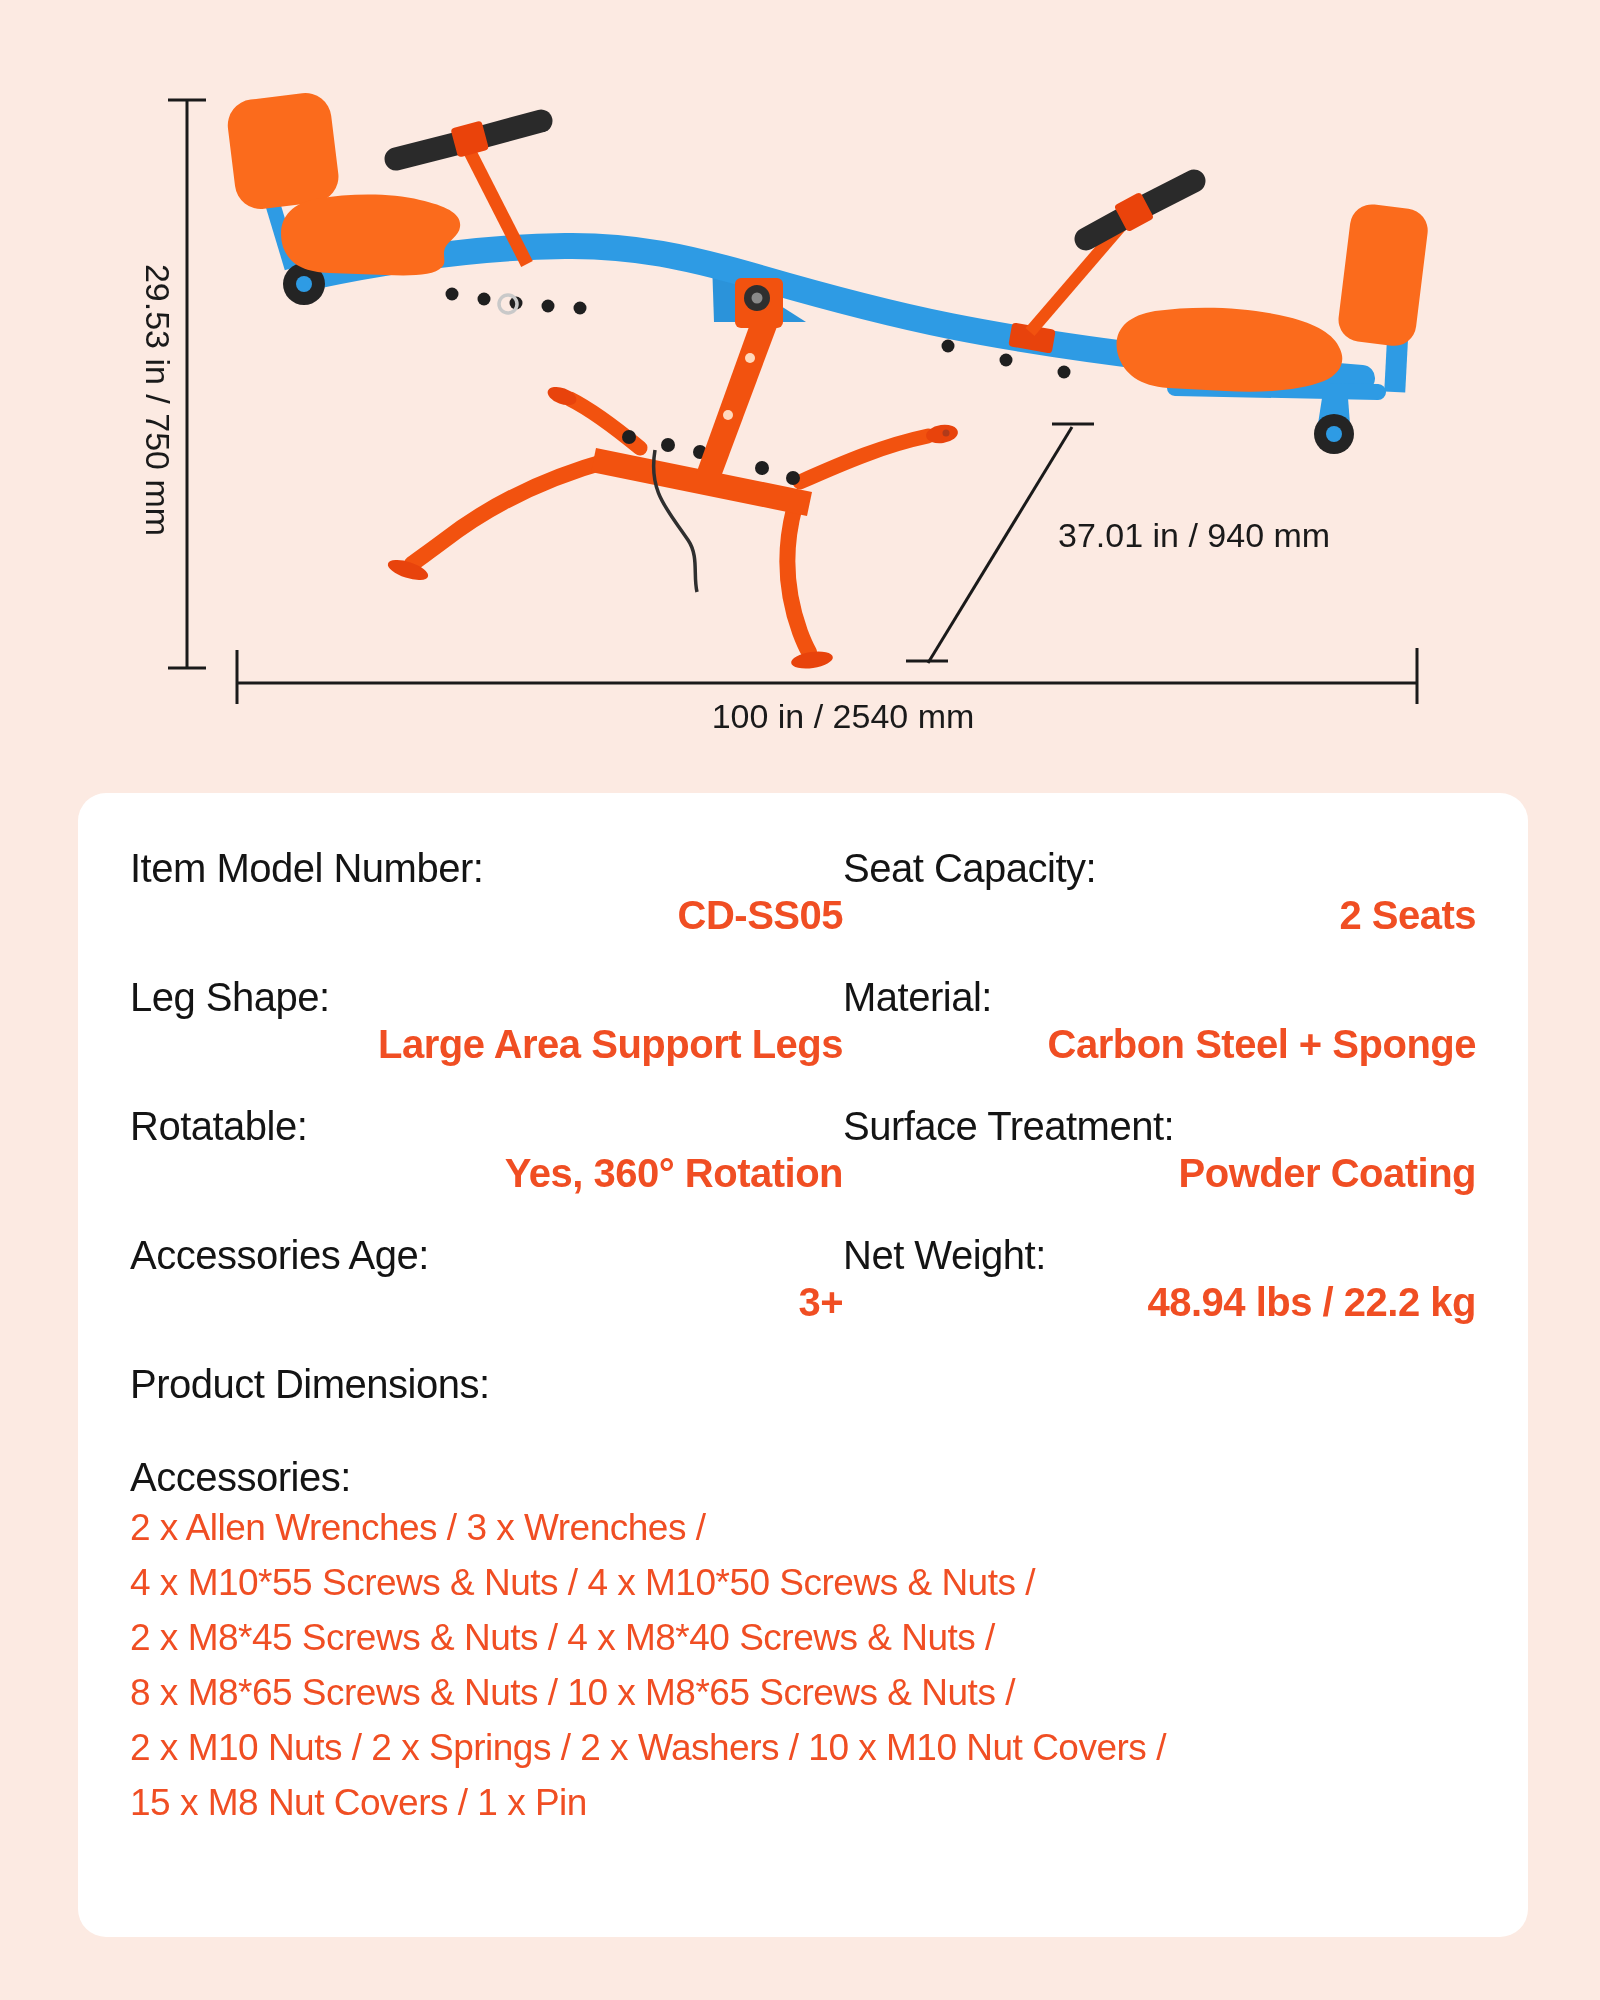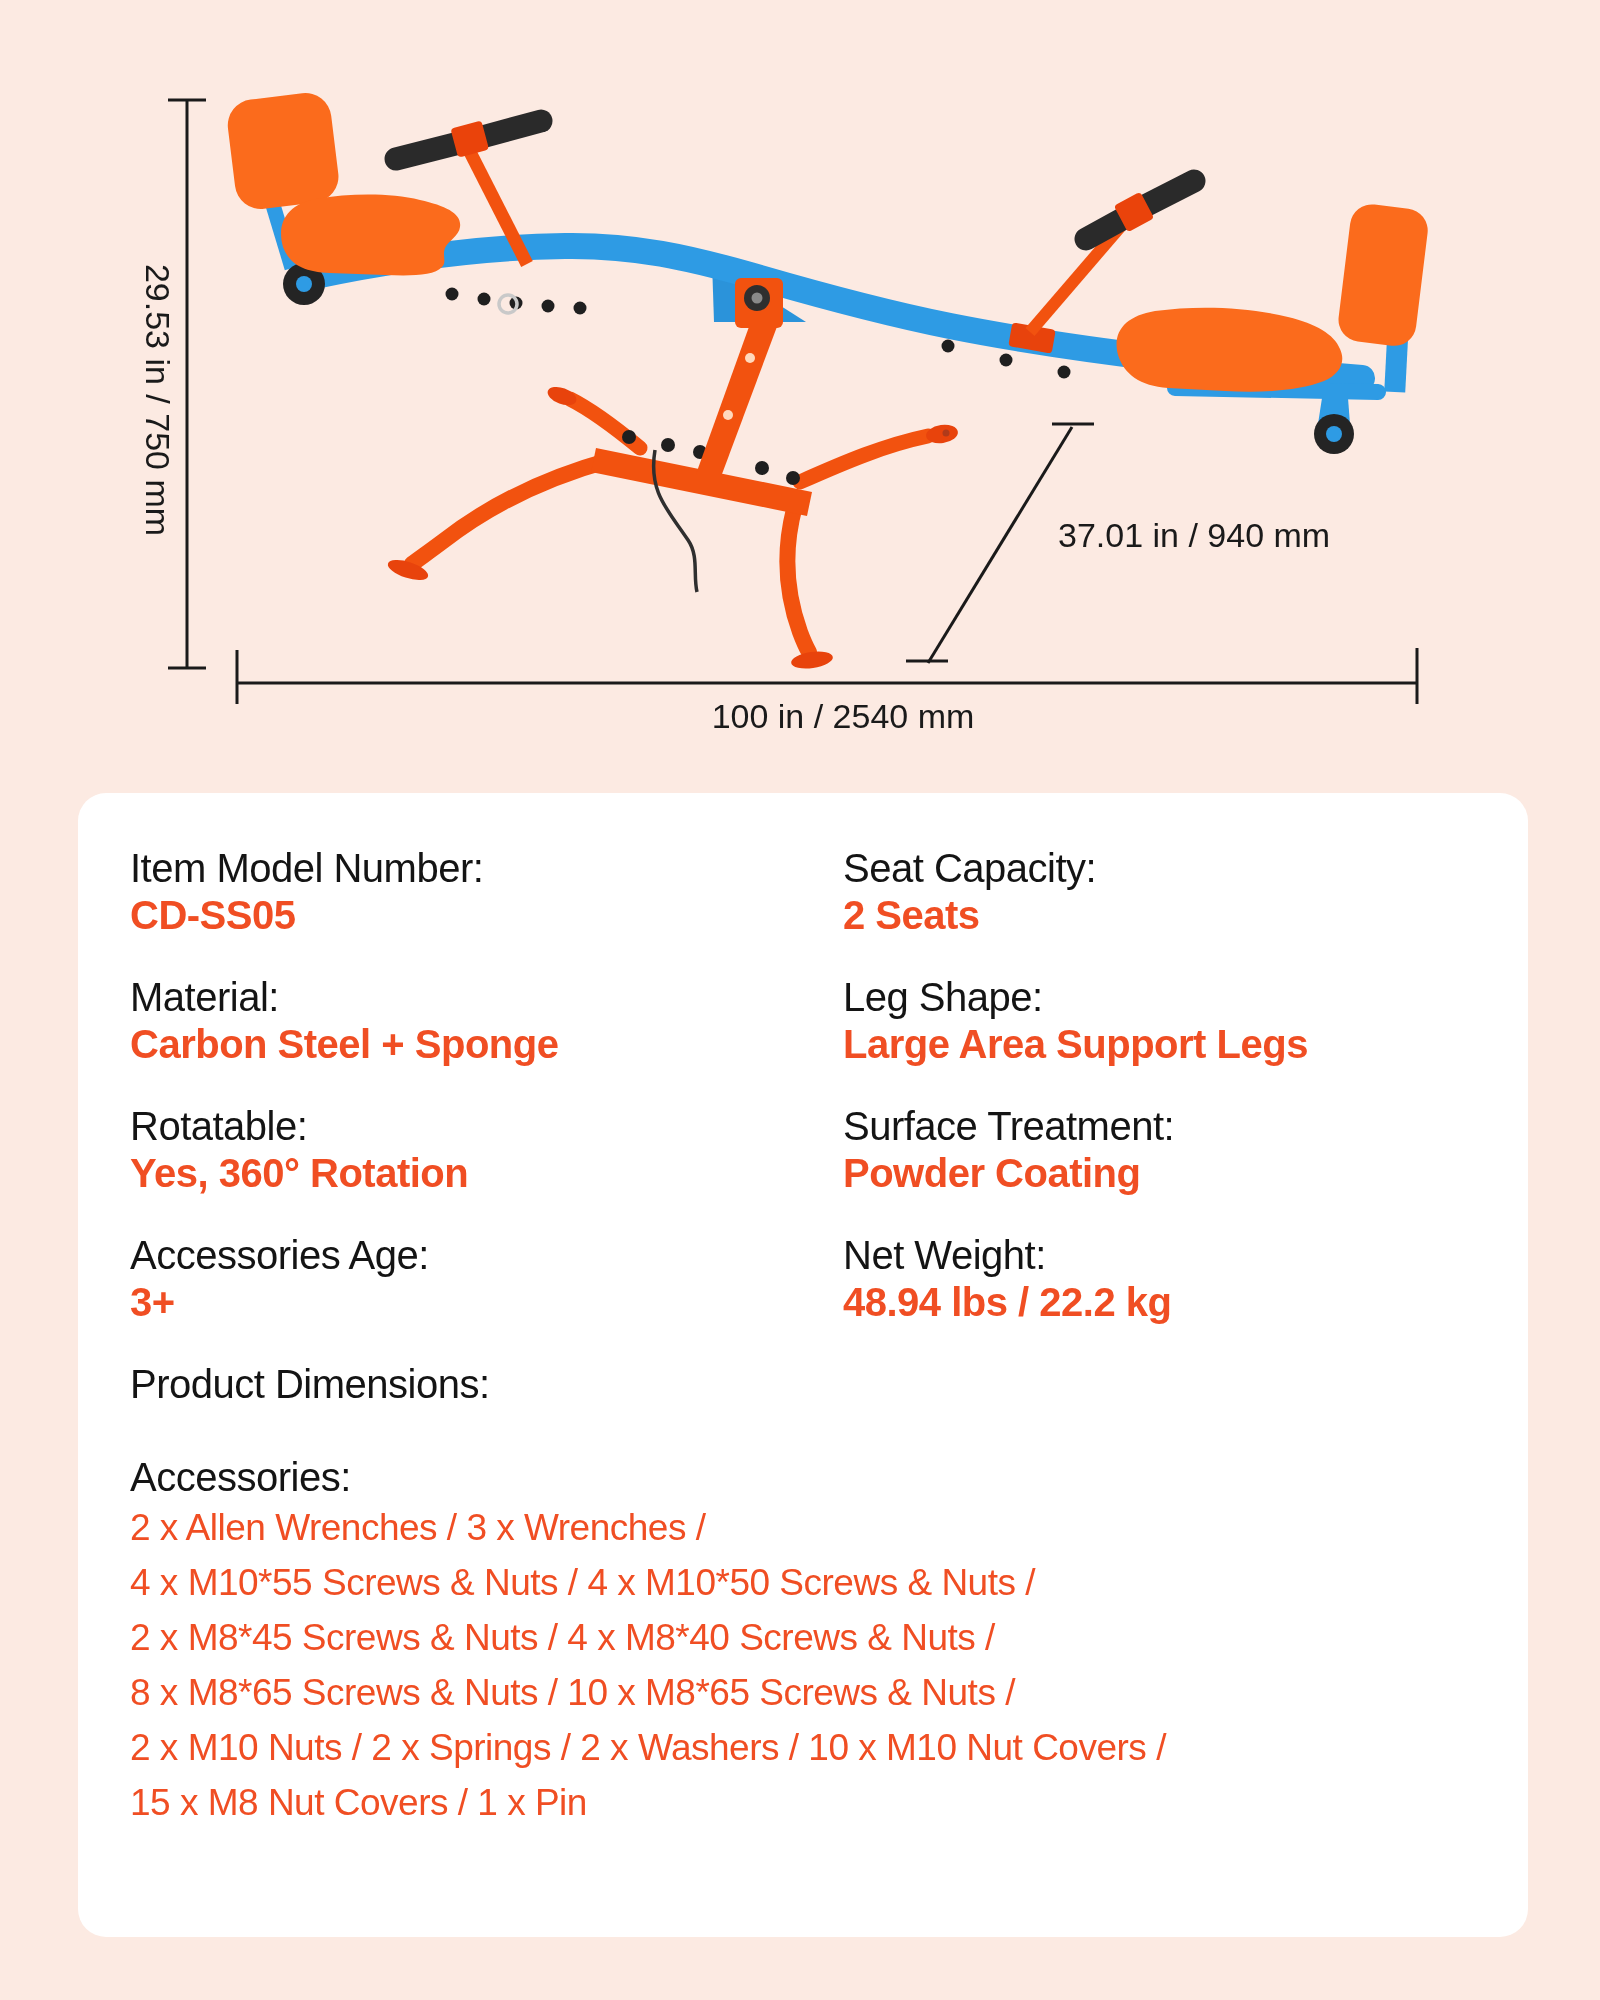--- a/index.html
+++ b/index.html
@@ -54,20 +54,21 @@
     color:var(--ink);
     font-weight:400;
     letter-spacing:-0.5px;
   }
   .spec-value{
     font-size:40px;
     line-height:48px;
     color:var(--accent);
     font-weight:700;
     letter-spacing:-0.5px;
+    text-align:right;
   }
   .accessories{margin-top:12px;}
   .acc-line{
     font-size:37px;
     line-height:55px;
     color:var(--accent);
     font-weight:400;
     letter-spacing:-0.5px;
   }
 </style>
@@ -194,26 +195,26 @@
 
       <div class="spec">
         <div class="spec-label">Item Model Number:</div>
         <div class="spec-value">CD-SS05</div>
       </div>
       <div class="spec">
         <div class="spec-label">Seat Capacity:</div>
         <div class="spec-value">2 Seats</div>
       </div>
       <div class="spec">
+        <div class="spec-label">Leg Shape:</div>
+        <div class="spec-value">Large Area Support Legs</div>
+      </div>
+      <div class="spec">
         <div class="spec-label">Material:</div>
         <div class="spec-value">Carbon Steel + Sponge</div>
-      </div>
-      <div class="spec">
-        <div class="spec-label">Leg Shape:</div>
-        <div class="spec-value">Large Area Support Legs</div>
       </div>
       <div class="spec">
         <div class="spec-label">Rotatable:</div>
         <div class="spec-value">Yes, 360° Rotation</div>
       </div>
       <div class="spec">
         <div class="spec-label">Surface Treatment:</div>
         <div class="spec-value">Powder Coating</div>
       </div>
       <div class="spec">

